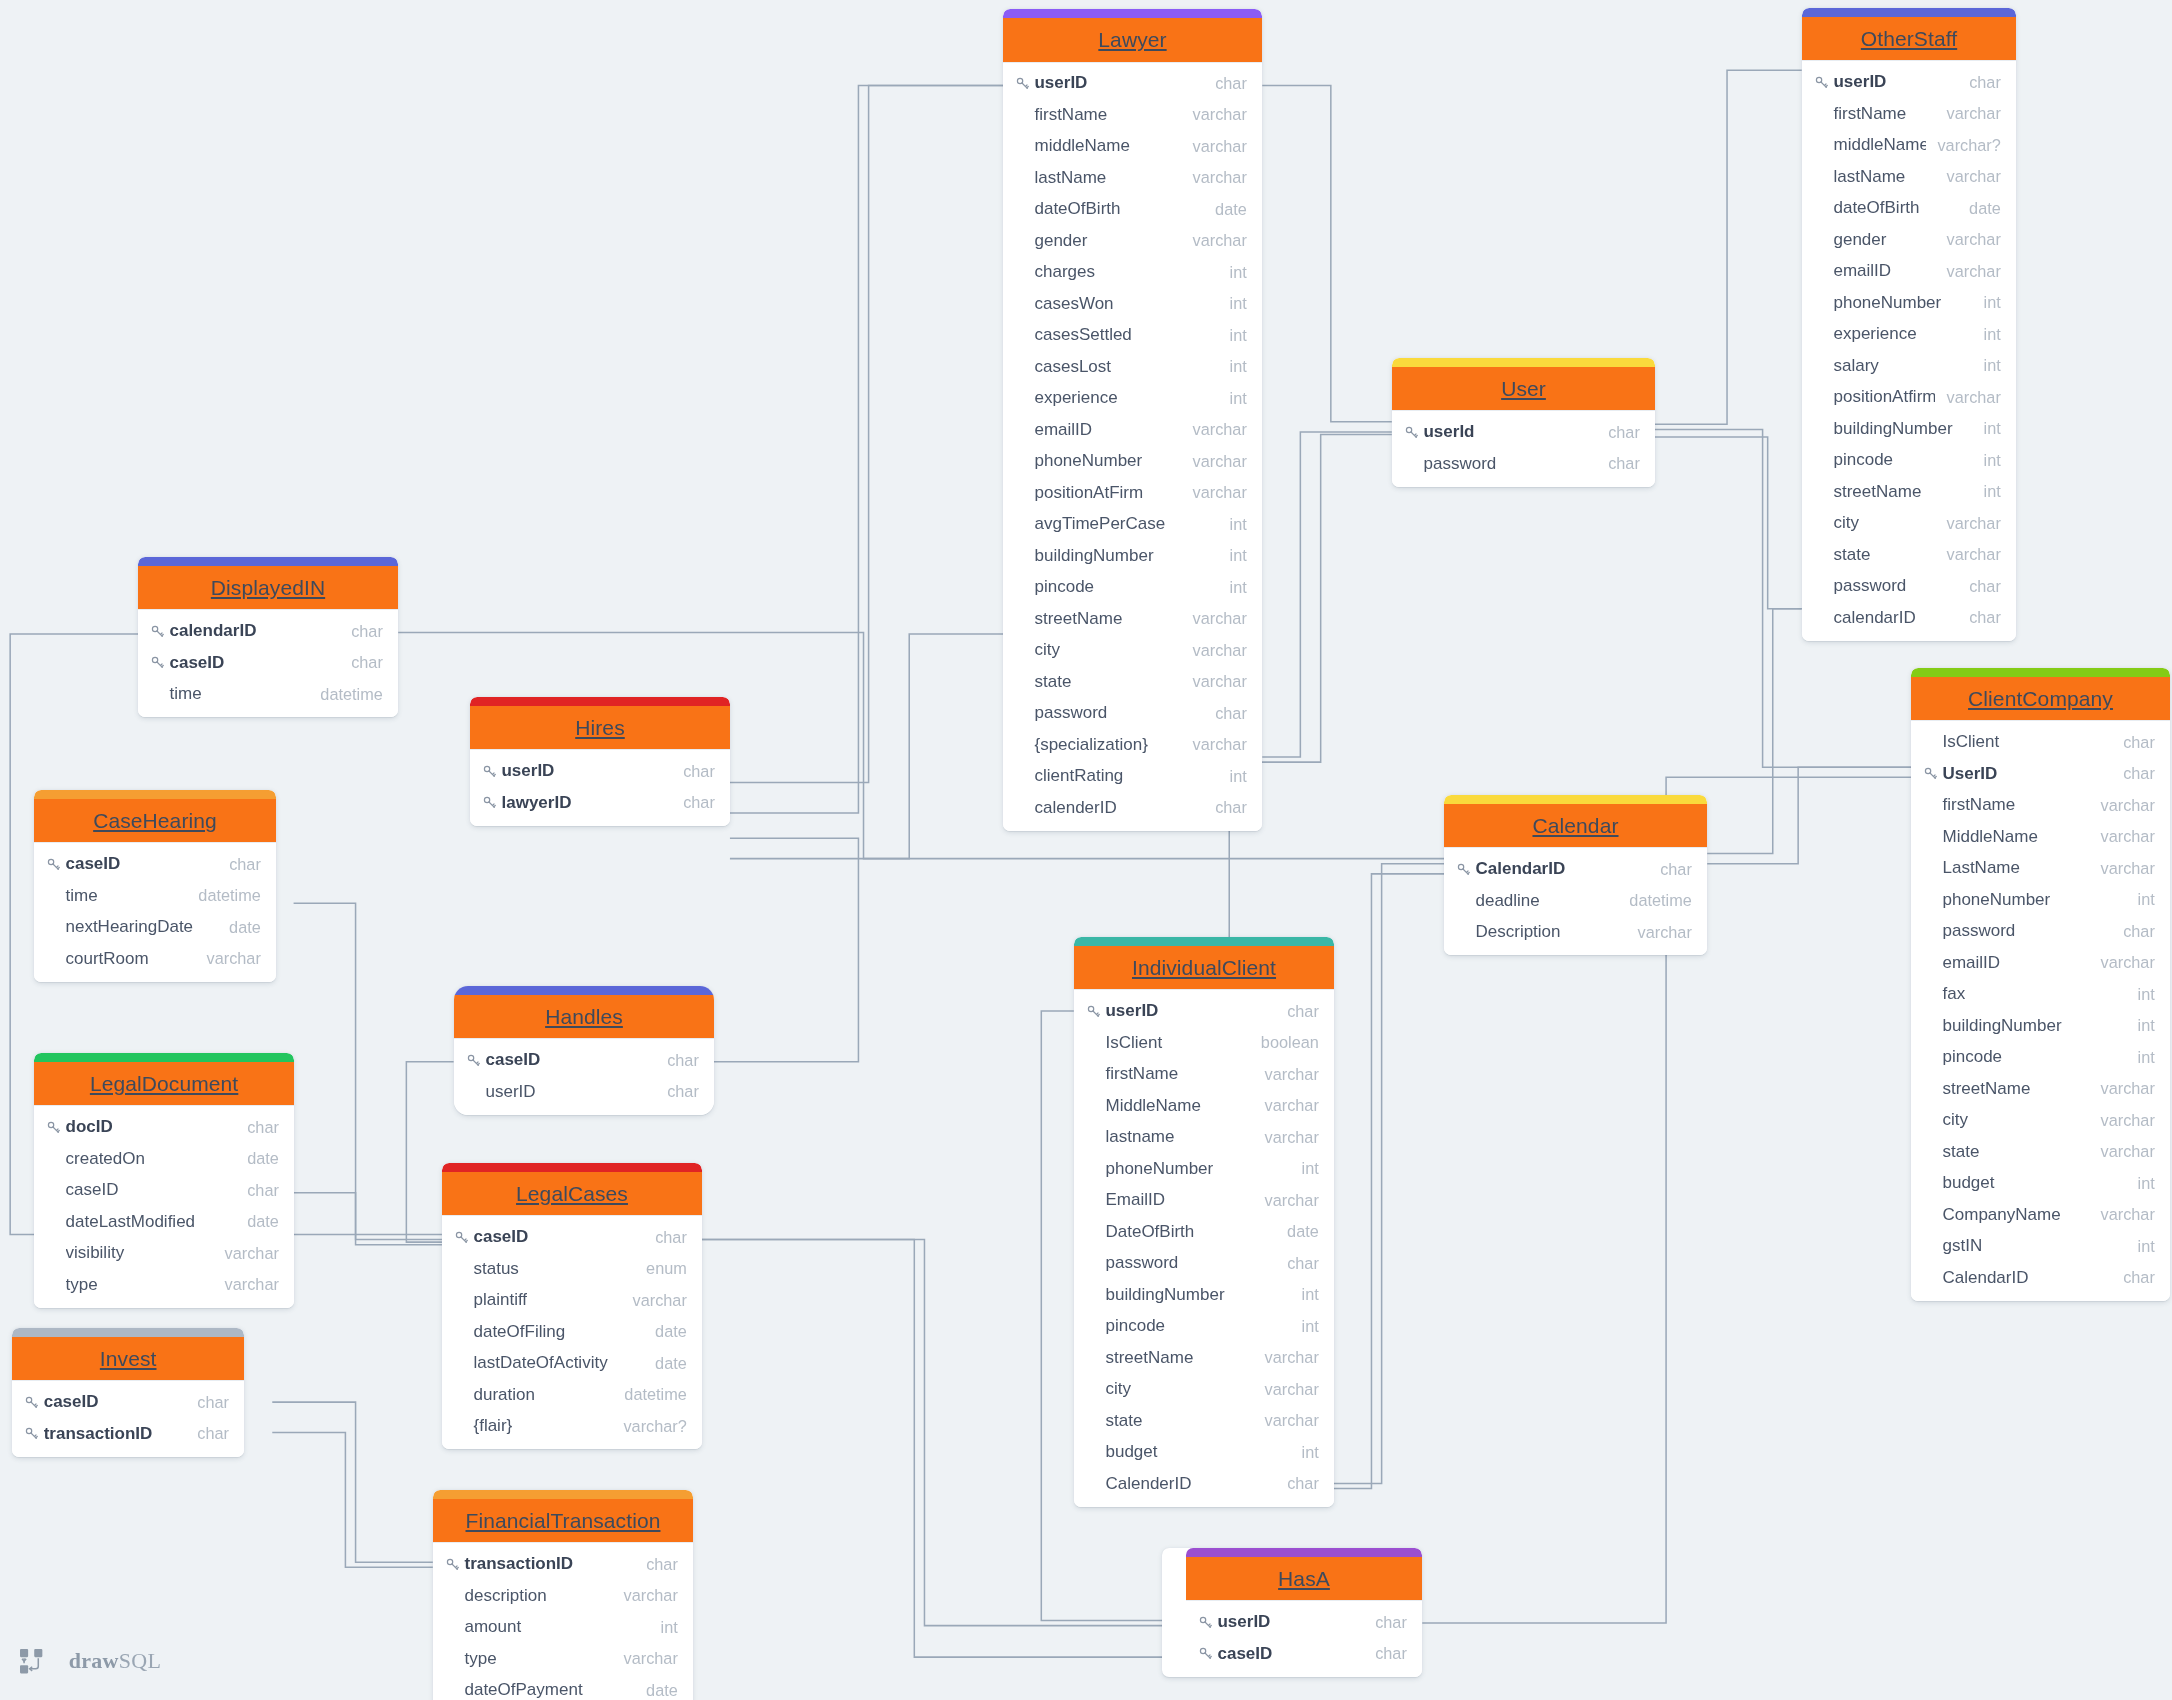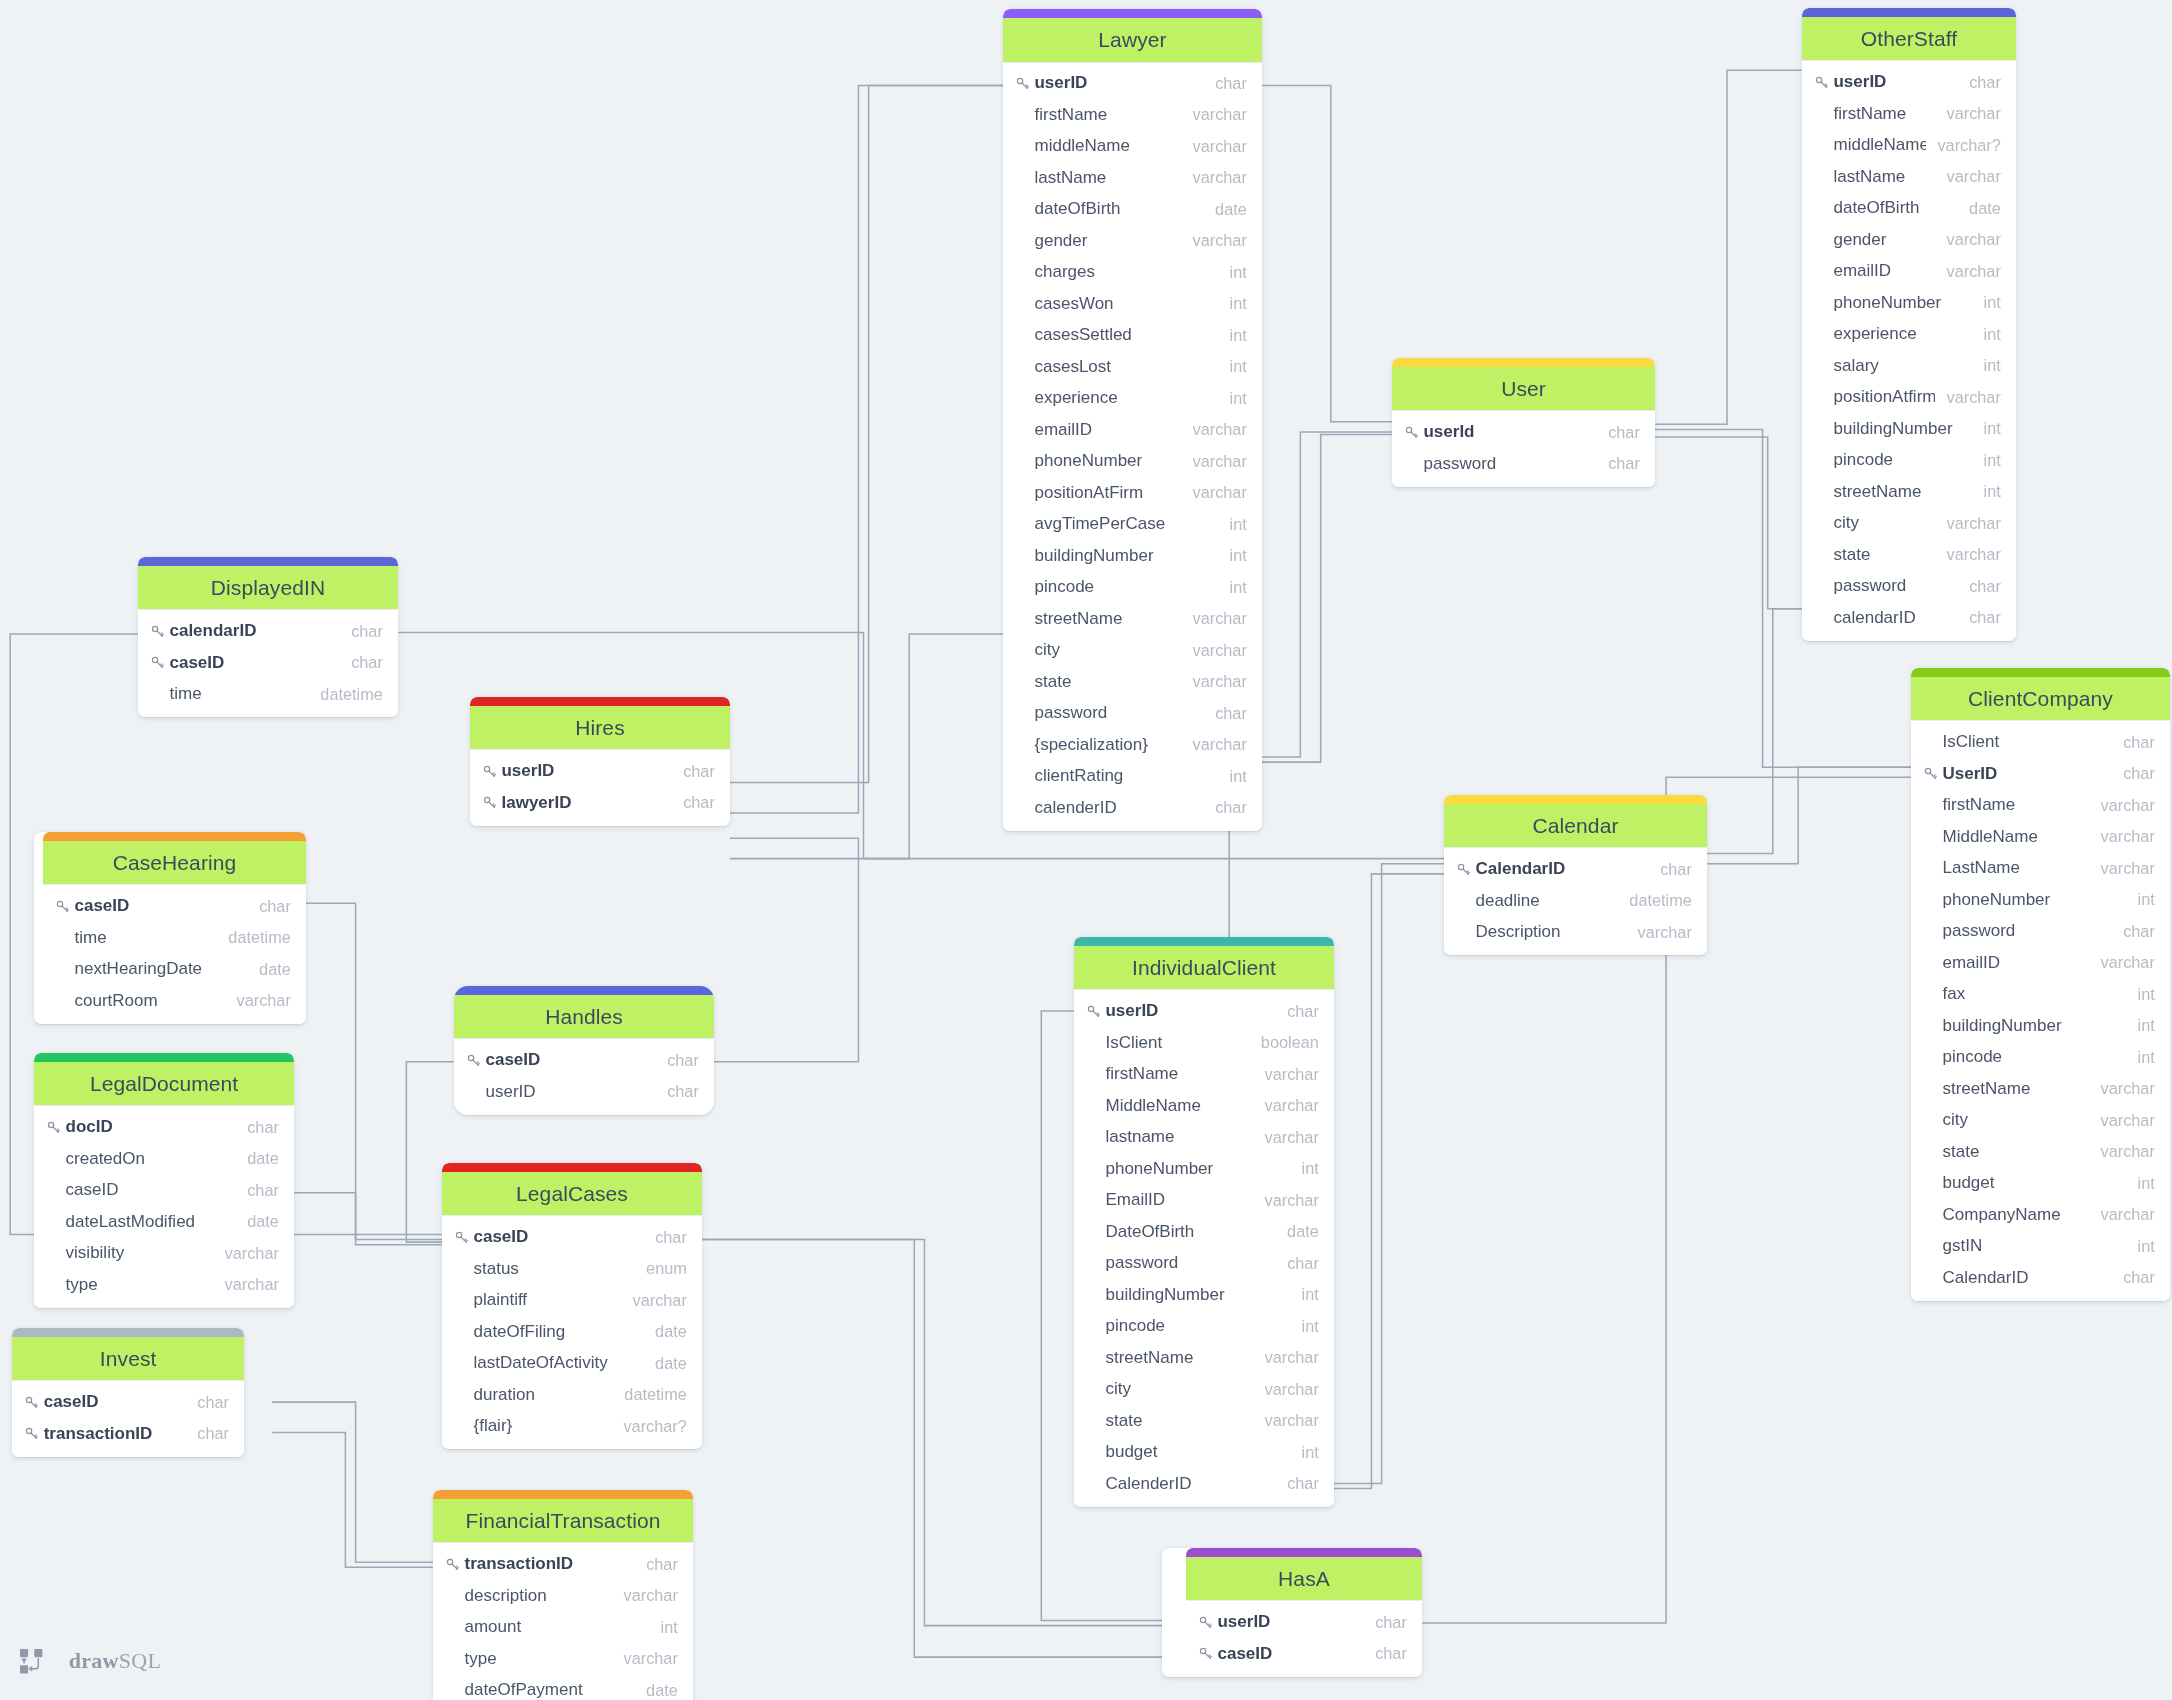--- a/index.html
+++ b/index.html
@@ -33,29 +33,30 @@
     overflow: hidden;
     box-sizing: border-box;
   }
   .accent-bar {
     height: 9.1px;
     width: 100%;
     border-top-left-radius: 7.1px;
     border-top-right-radius: 7.1px;
   }
   .table-title {
-    background: #bef264;
+    background: #f97316;
     border-bottom: 0.5px solid #e8edf2;
     text-align: center;
     color: #3e4a5c;
     font-size: 21px;
     font-weight: 400;
     letter-spacing: 0.1px;
     padding: 10.7px 5.1px 11.7px 5.1px;
     line-height: 1;
+    text-decoration: underline;
   }
   .cols {
     padding: 5.1px 0 7.1px 0;
     background: #ffffff;
   }
   .col-row {
     display: flex;
     align-items: center;
     height: 31.5px;
     padding: 0 15.2px 0 12.2px;
@@ -608,21 +609,21 @@
               <path d="M11 11 L19.5 19.5" stroke="#8a95a4" stroke-width="1.9" stroke-linecap="round"></path>
               <path d="M16.5 16.5 L19 14.2" stroke="#8a95a4" stroke-width="1.9" stroke-linecap="round"></path>
               <path d="M18.6 18.6 L21 16.5" stroke="#8a95a4" stroke-width="1.9" stroke-linecap="round"></path>
             </svg>
           </span>
           <span class="col-name pk">lawyerID</span>
           <span class="col-type">char</span>
         </div>
       </div>
     </div>
-    <div class="table-card" style="left: 34px; top: 832px; width: 272px; padding-left: 9px;">
+    <div class="table-card" style="left: 34px; top: 790px; width: 242px;">
       <div class="accent-bar" style="background: rgb(245, 158, 50);"></div>
       <div class="table-title">CaseHearing</div>
       <div class="cols">
         <div class="col-row">
           <span class="key-slot">
             <svg class="key-icon" width="15.2" height="15.2" viewBox="0 0 24 24" fill="none" xmlns="http://www.w3.org/2000/svg">
               <circle cx="8" cy="8" r="4.2" stroke="#8a95a4" stroke-width="1.9"></circle>
               <path d="M11 11 L19.5 19.5" stroke="#8a95a4" stroke-width="1.9" stroke-linecap="round"></path>
               <path d="M16.5 16.5 L19 14.2" stroke="#8a95a4" stroke-width="1.9" stroke-linecap="round"></path>
               <path d="M18.6 18.6 L21 16.5" stroke="#8a95a4" stroke-width="1.9" stroke-linecap="round"></path>

